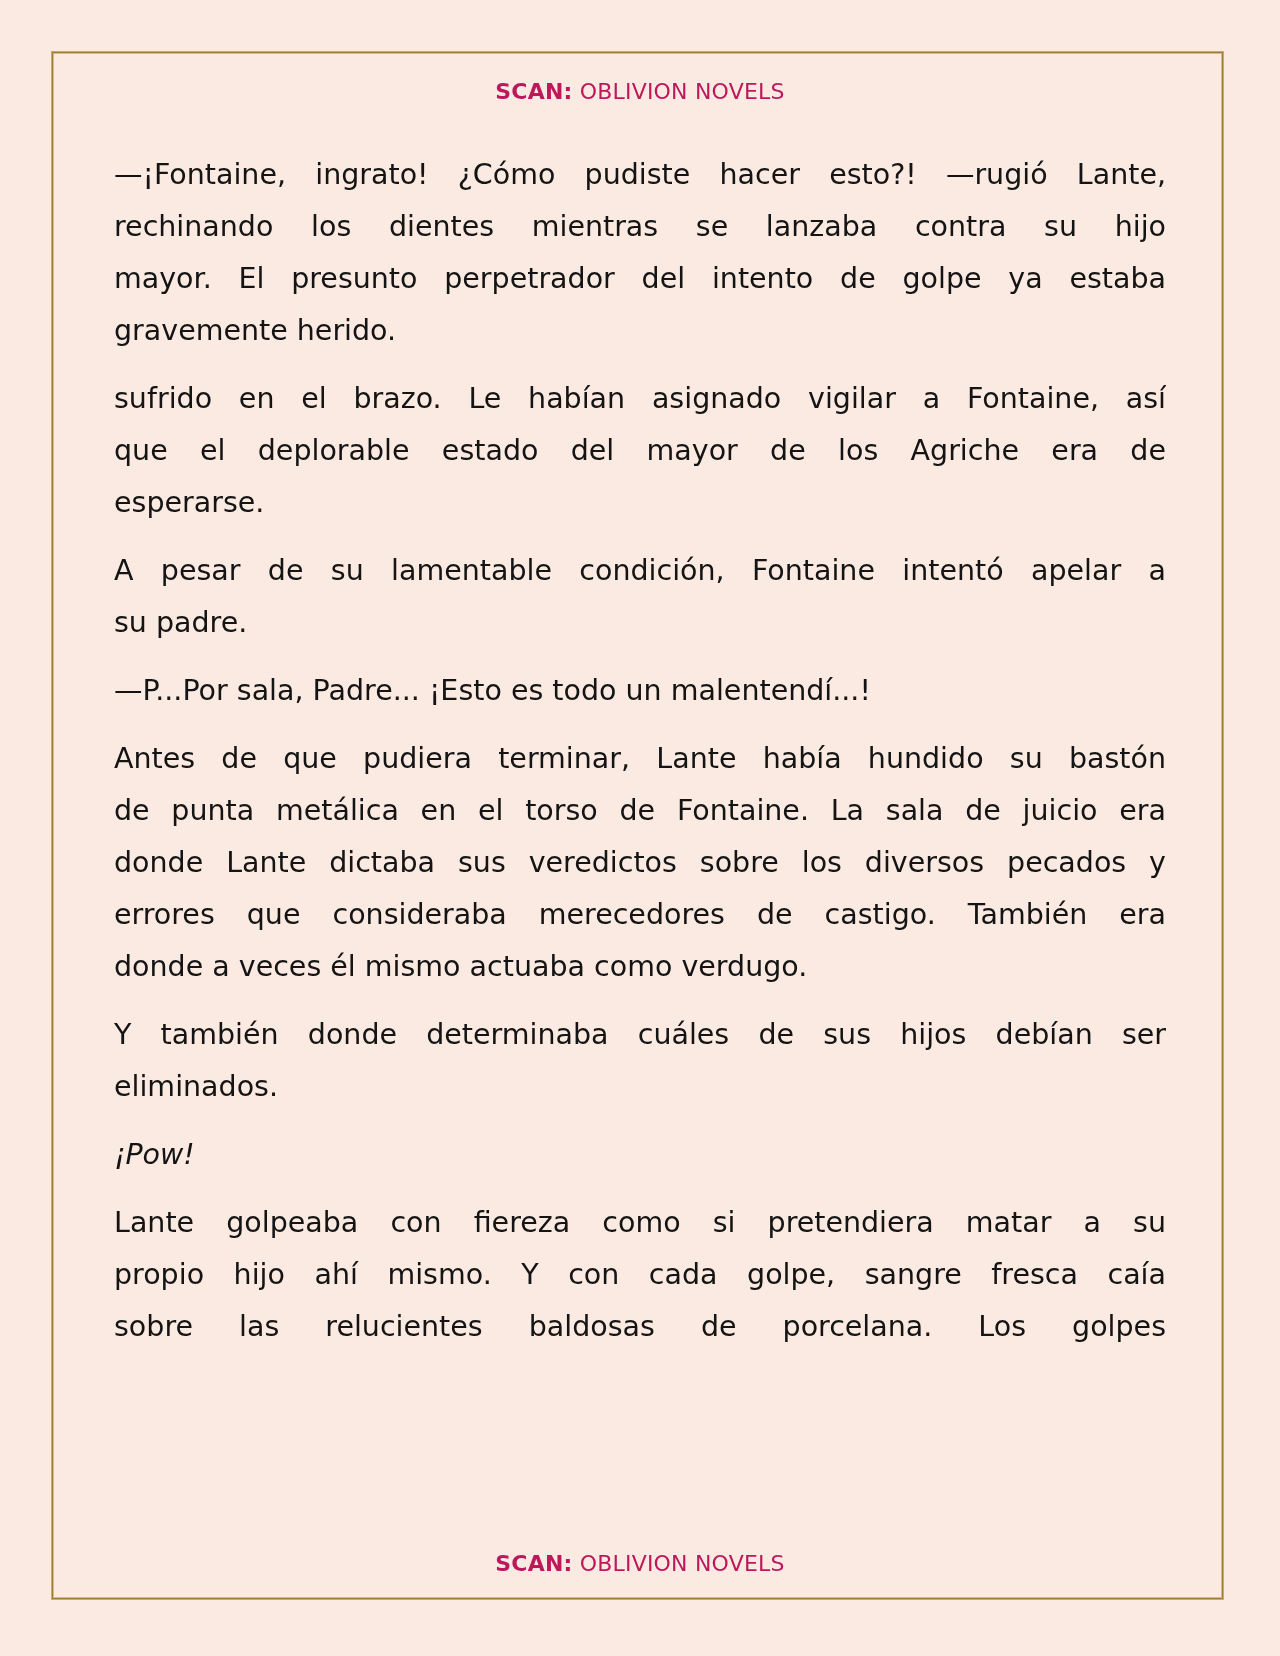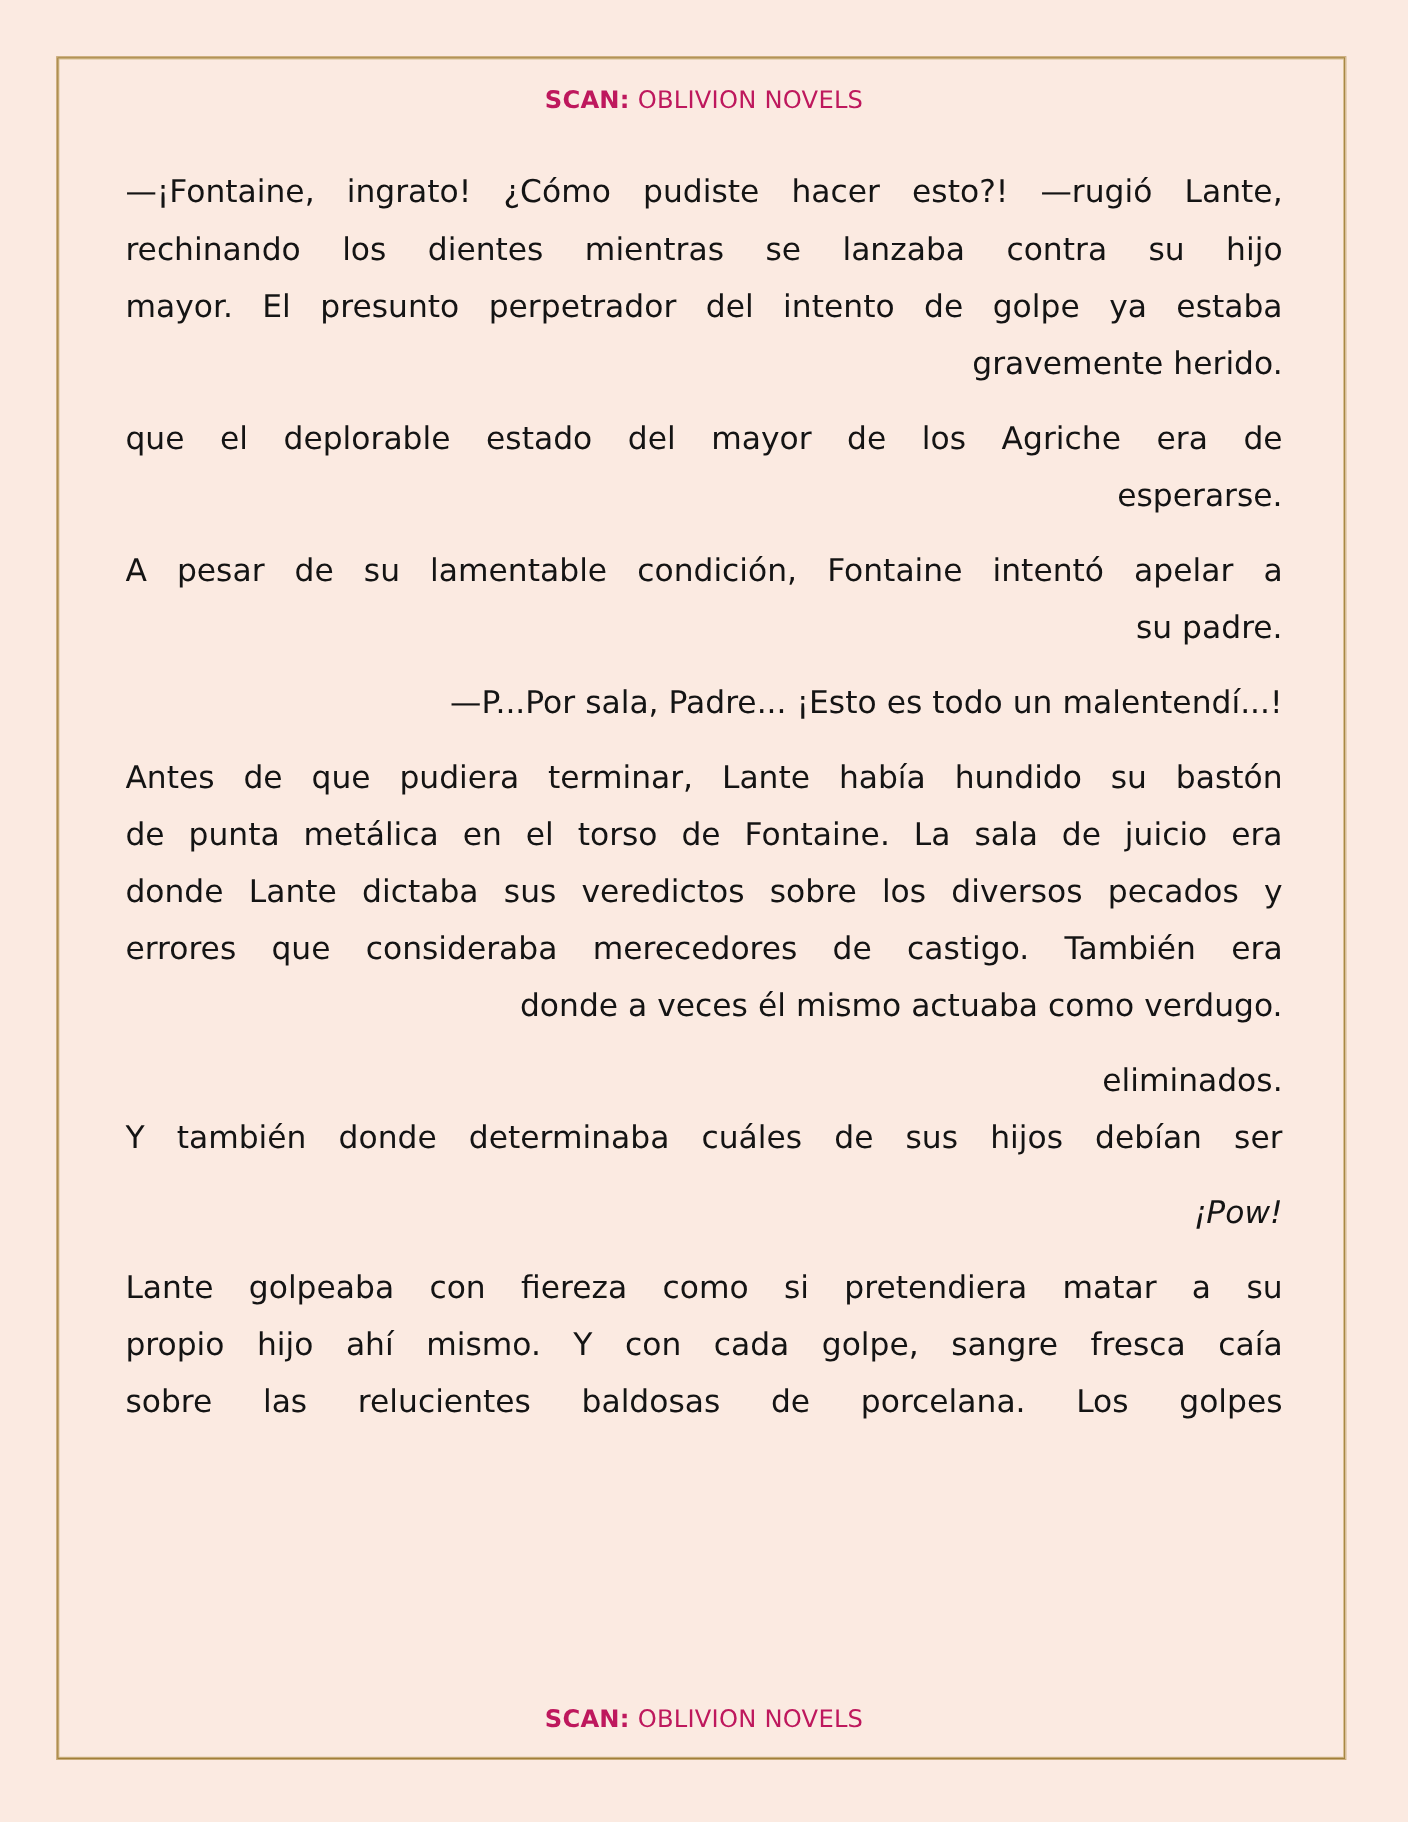--- a/index.html
+++ b/index.html
@@ -34,21 +34,21 @@
     left: 114px; top: 149px;
     width: 1052px;
   }
   .para { margin: 0 0 16px 0; }
   .line {
     display: block;
     font-size: 28.5px;
     line-height: 52px;
     height: 52px;
     white-space: nowrap;
-    text-align: right;
+    text-align: left;
   }
   .line.j {
     text-align: justify;
     text-align-last: justify;
     white-space: normal;
     overflow: hidden;
   }
   .italic .line { font-style: italic; }
 </style>
 </head>
@@ -61,40 +61,41 @@
 </div>
 
 <div class="body-text">
   <div class="para">
     <span class="line j">—¡Fontaine, ingrato! ¿Cómo pudiste hacer esto?! —rugió Lante,</span>
     <span class="line j">rechinando los dientes mientras se lanzaba contra su hijo</span>
     <span class="line j">mayor. El presunto perpetrador del intento de golpe ya estaba</span>
     <span class="line">gravemente herido.</span>
   </div>
   <div class="para">
+    <span class="line j">sufrido en el brazo. Le habían asignado vigilar a Fontaine, así</span>
     <span class="line j">que el deplorable estado del mayor de los Agriche era de</span>
     <span class="line">esperarse.</span>
   </div>
   <div class="para">
     <span class="line j">A pesar de su lamentable condición, Fontaine intentó apelar a</span>
     <span class="line">su padre.</span>
   </div>
   <div class="para">
     <span class="line">—P...Por sala, Padre... ¡Esto es todo un malentendí...!</span>
   </div>
   <div class="para">
     <span class="line j">Antes de que pudiera terminar, Lante había hundido su bastón</span>
     <span class="line j">de punta metálica en el torso de Fontaine. La sala de juicio era</span>
     <span class="line j">donde Lante dictaba sus veredictos sobre los diversos pecados y</span>
     <span class="line j">errores que consideraba merecedores de castigo. También era</span>
     <span class="line">donde a veces él mismo actuaba como verdugo.</span>
   </div>
   <div class="para">
+    <span class="line j">Y también donde determinaba cuáles de sus hijos debían ser</span>
     <span class="line">eliminados.</span>
-    <span class="line j">Y también donde determinaba cuáles de sus hijos debían ser</span>
   </div>
   <div class="para italic">
     <span class="line">¡Pow!</span>
   </div>
   <div class="para">
     <span class="line j">Lante golpeaba con fiereza como si pretendiera matar a su</span>
     <span class="line j">propio hijo ahí mismo. Y con cada golpe, sangre fresca caía</span>
     <span class="line j">sobre las relucientes baldosas de porcelana. Los golpes</span>
   </div>
 </div>

